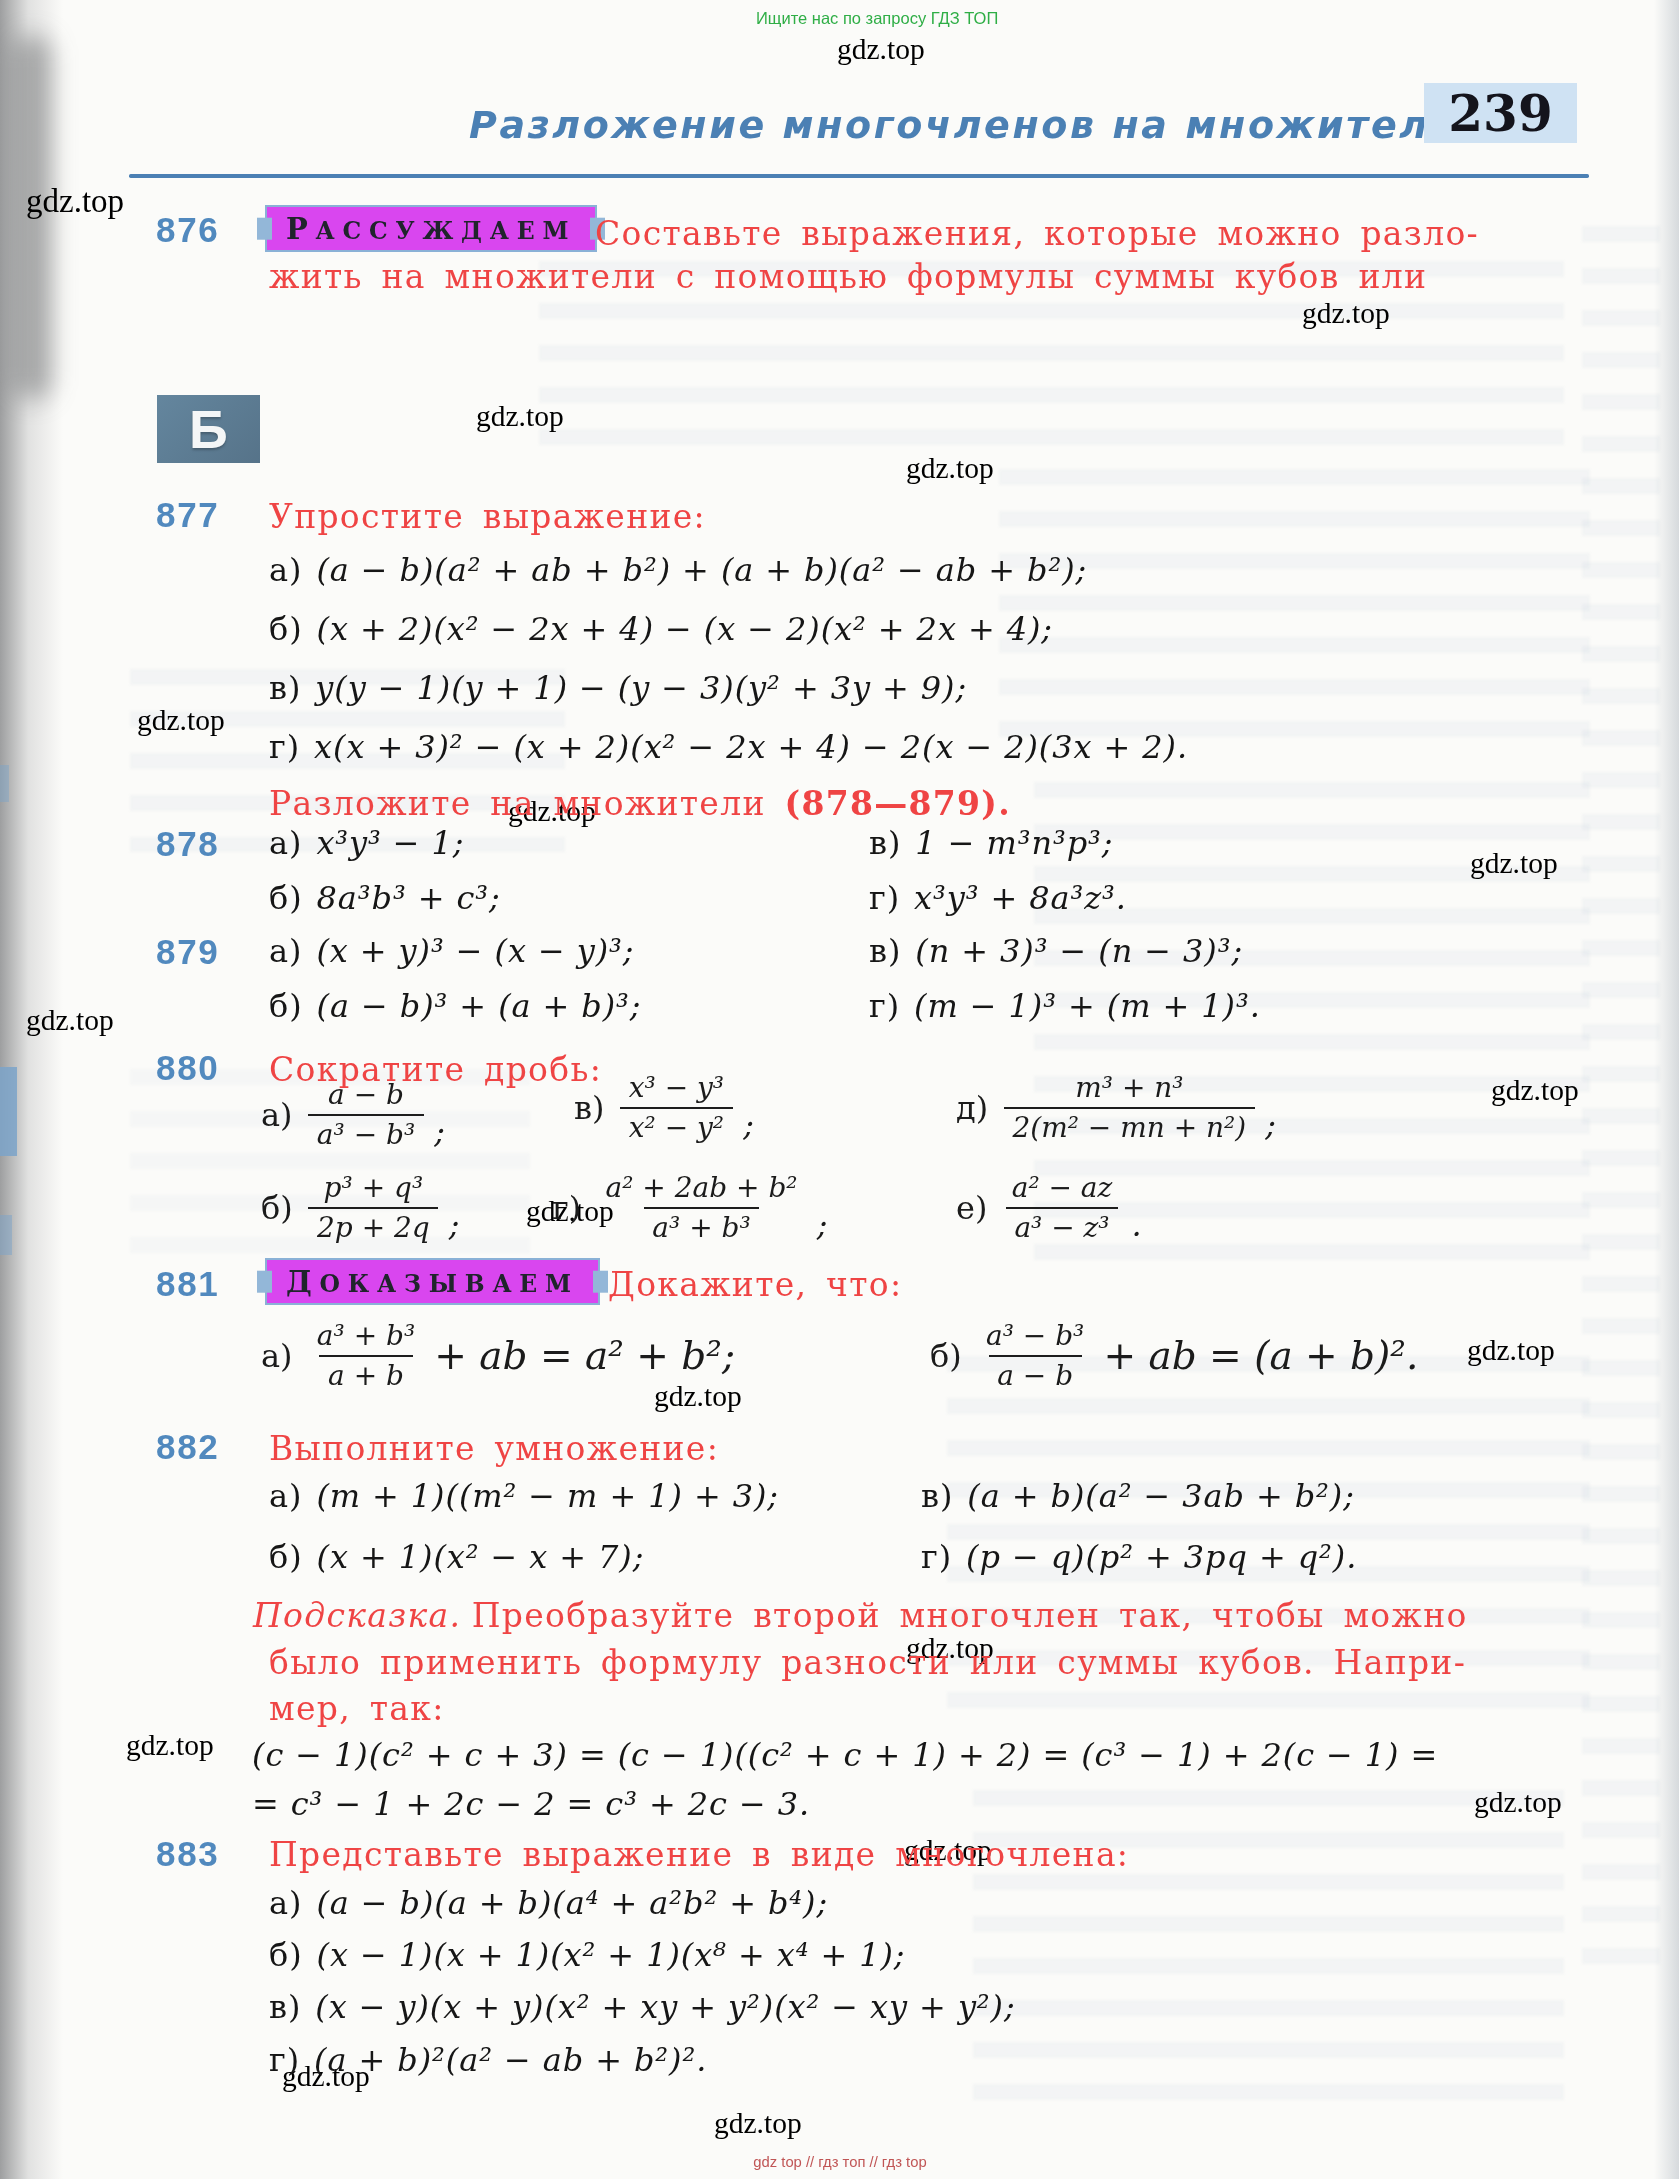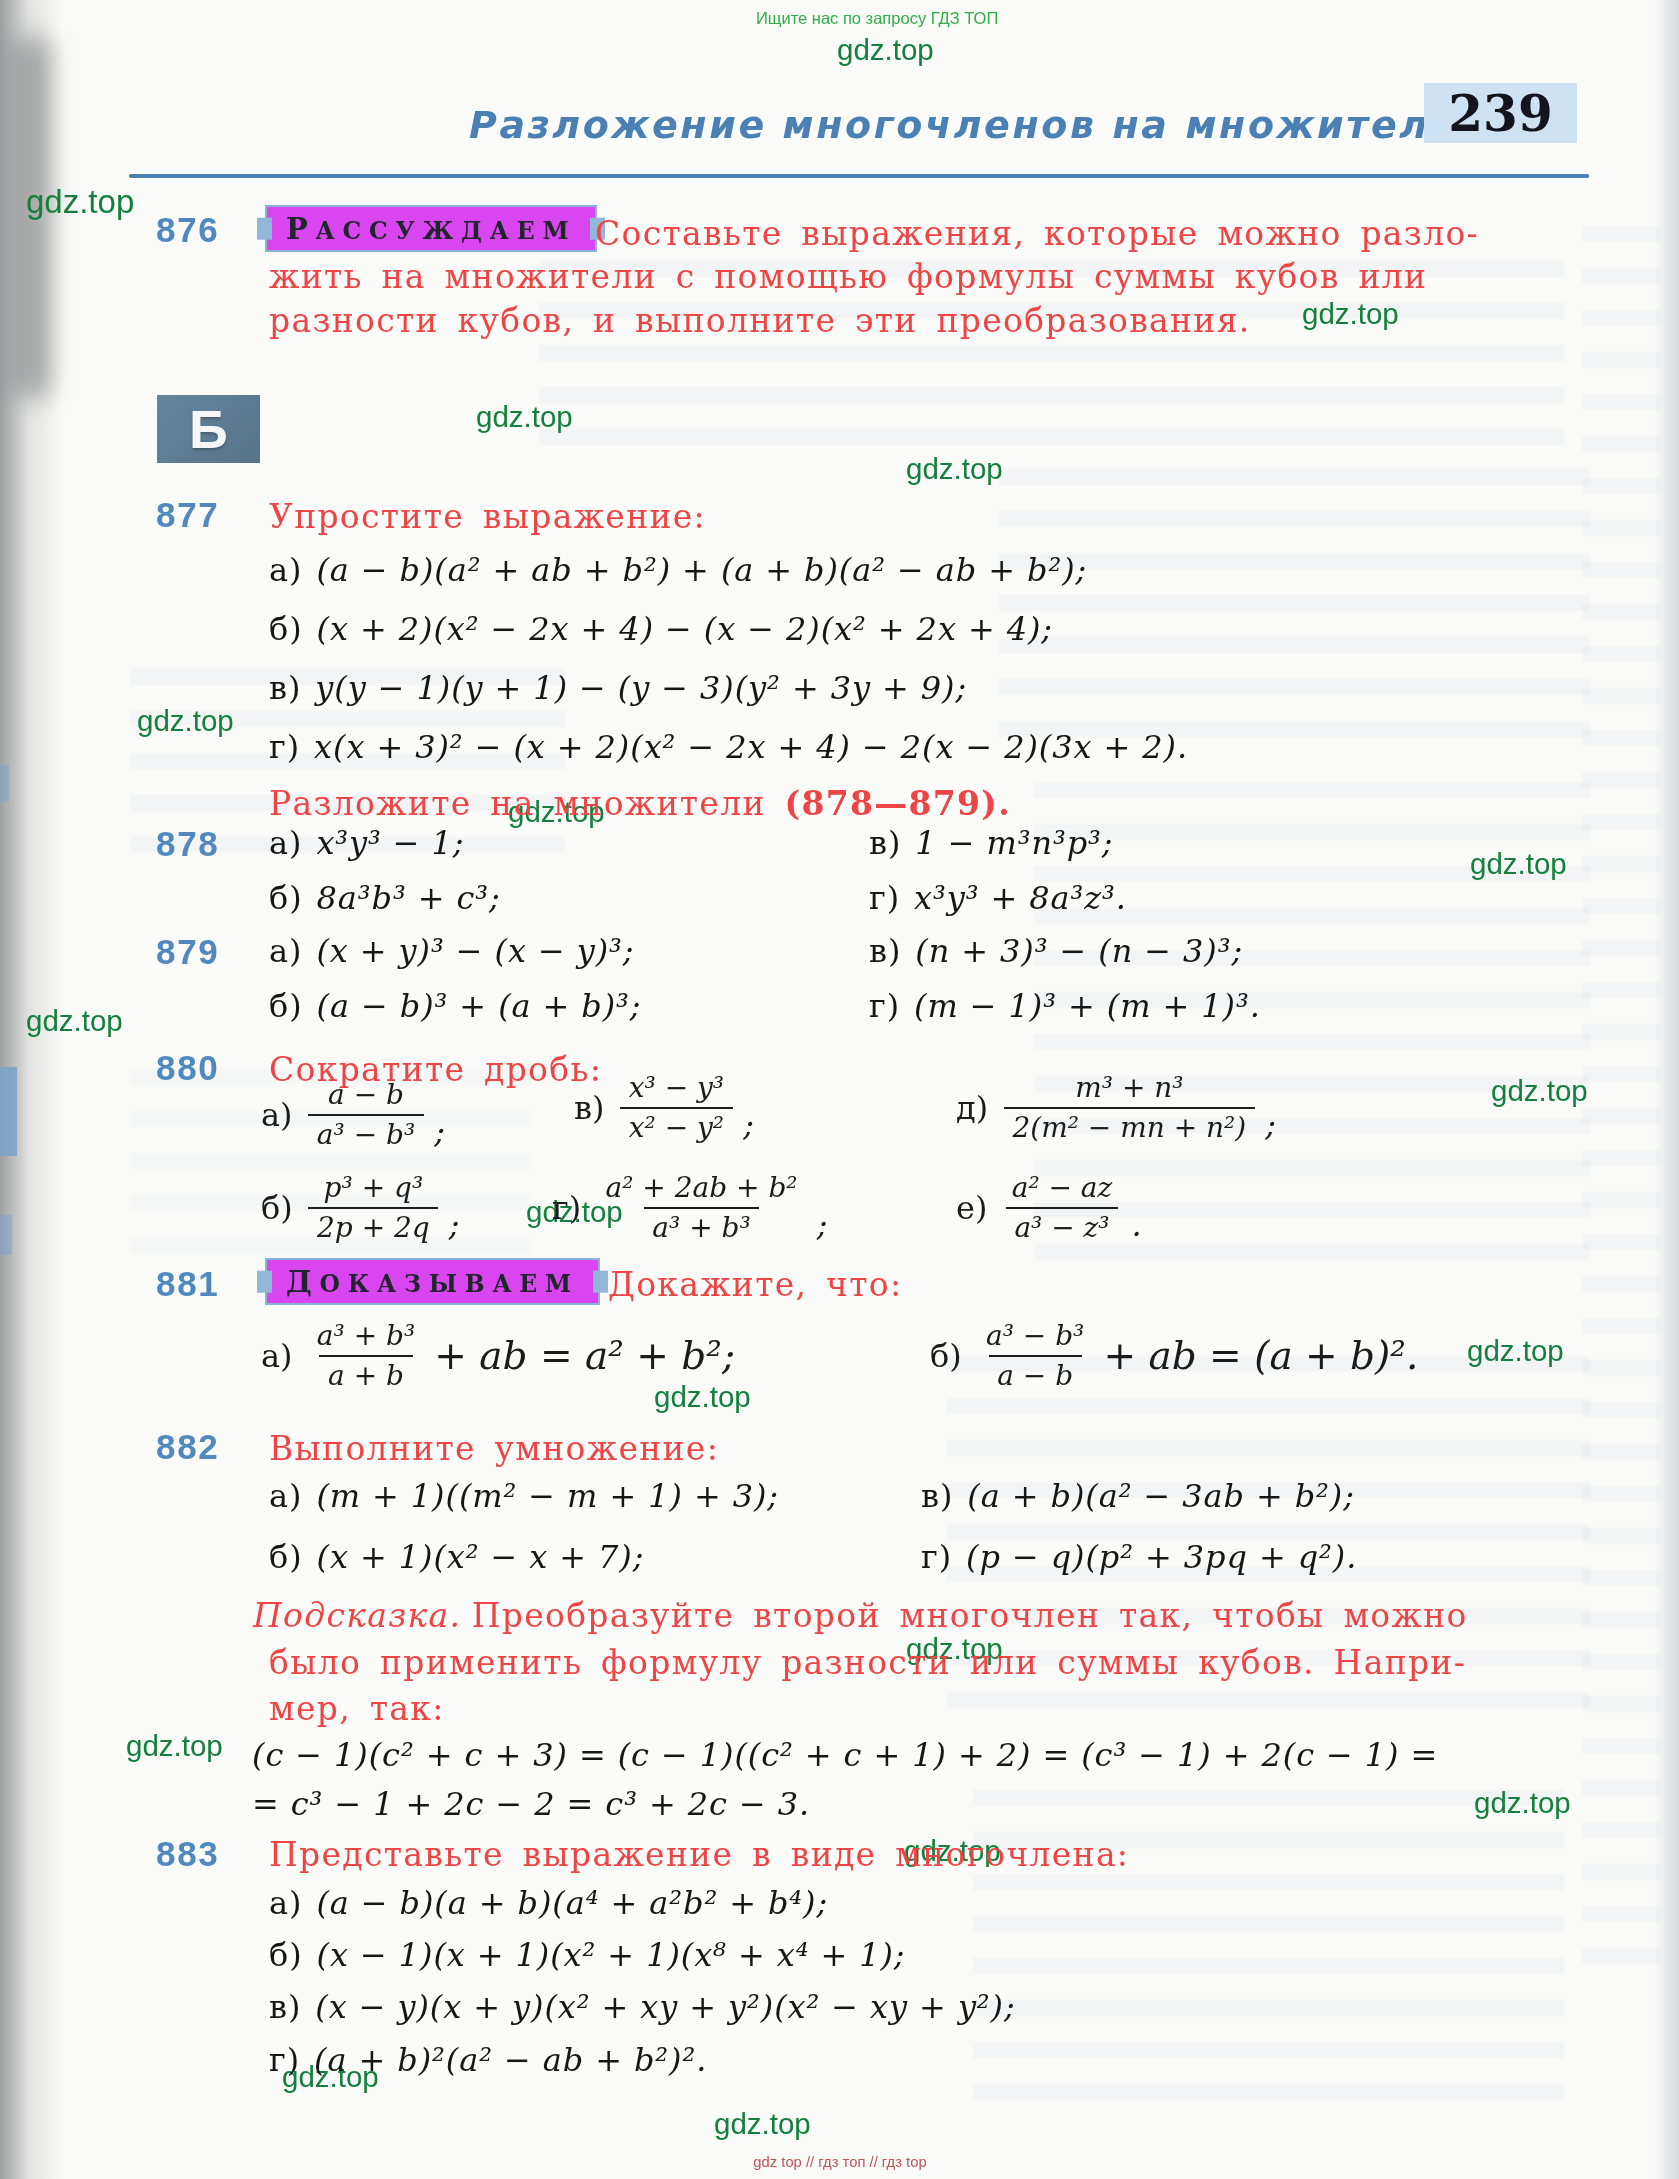--- a/index.html
+++ b/index.html
@@ -17,21 +17,21 @@
   .gutter-blotch{position:absolute;left:14px;top:35px;width:38px;height:365px;
     background:rgba(58,60,64,.38);filter:blur(12px);border-radius:35px;}
   .right-edge{position:absolute;right:0;top:0;width:26px;height:100%;
     background:linear-gradient(270deg,rgba(150,160,172,.38),rgba(0,0,0,0));}
   .edge-mark{position:absolute;background:#7ba3c9;}
   
   .bleed{position:absolute;
     background:repeating-linear-gradient(180deg,rgba(112,142,176,.11) 0 15.6px,rgba(0,0,0,0) 15.6px 42px);
     filter:blur(1.7px);opacity:.6;pointer-events:none;}
   
-  .wm{position:absolute;font-family:Liberation Sans, sans-serif;font-size:29.5px;color:#15803d;white-space:nowrap;}
+  .wm{position:absolute;font-family:Liberation Serif, serif;font-size:29.5px;color:#000000;white-space:nowrap;}
   .promo-top{position:absolute;font-family:"Liberation Sans",sans-serif;font-size:16.5px;color:#2fae46;white-space:nowrap;}
   .promo-footer{position:absolute;left:0;width:100%;text-align:center;
     font-family:"Liberation Sans",sans-serif;font-size:14.8px;color:#c05555;}
   
   .ttl{position:absolute;font-family:"DejaVu Sans",sans-serif;font-style:italic;font-weight:bold;
     font-size:38px;letter-spacing:2.6px;color:#4b80b4;white-space:nowrap;}
   .pagebox{position:absolute;background:#cfe2f3;display:flex;align-items:center;justify-content:center;
     font-family:"DejaVu Serif",serif;font-weight:bold;font-size:50px;color:#14141c;}
   .rule{position:absolute;background:#4b80b4;border-radius:1.7px;}
   
@@ -115,21 +115,20 @@
   <div class="rule" style="left:129px;top:174px;width:1460px;height:3.5px;"></div>
 
   <span class="num" style="left:156px;top:210px;">876</span>
   <div class="badge" style="left:265px;top:205px;">
     <span class="badge-sq l"></span>
     <span class="badge-text">Рассуждаем</span>
     <span class="badge-sq r"></span>
   </div>
   <span class="tline" style="left:595px;top:214px;">Составьте выражения, которые можно разло-</span>
   <span class="tline" style="left:269px;top:257px;">жить на множители с помощью формулы суммы кубов или</span>
-  <span class="tline" style="left:269px;top:301px;">разности кубов, и выполните эти преобразования.</span>
 
   <div class="levelbox" style="left:157px;top:395px;width:103px;height:68px;">Б</div>
 
   <span class="num" style="left:156px;top:495px;">877</span>
   <span class="tline" style="left:269px;top:497px;">Упростите выражение:</span>
   <div class="mline" style="left:269px;top:551px;"><span class="lbl">а)</span><span>(a − b)(a² + ab + b²) + (a + b)(a² − ab + b²);</span></div>
   <div class="mline" style="left:269px;top:610px;"><span class="lbl">б)</span><span>(x + 2)(x² − 2x + 4) − (x − 2)(x² + 2x + 4);</span></div>
   <div class="mline" style="left:269px;top:669px;"><span class="lbl">в)</span><span>y(y − 1)(y + 1) − (y − 3)(y² + 3y + 9);</span></div>
   <div class="mline" style="left:269px;top:728px;"><span class="lbl">г)</span><span>x(x + 3)² − (x + 2)(x² − 2x + 4) − 2(x − 2)(3x + 2).</span></div>
 

